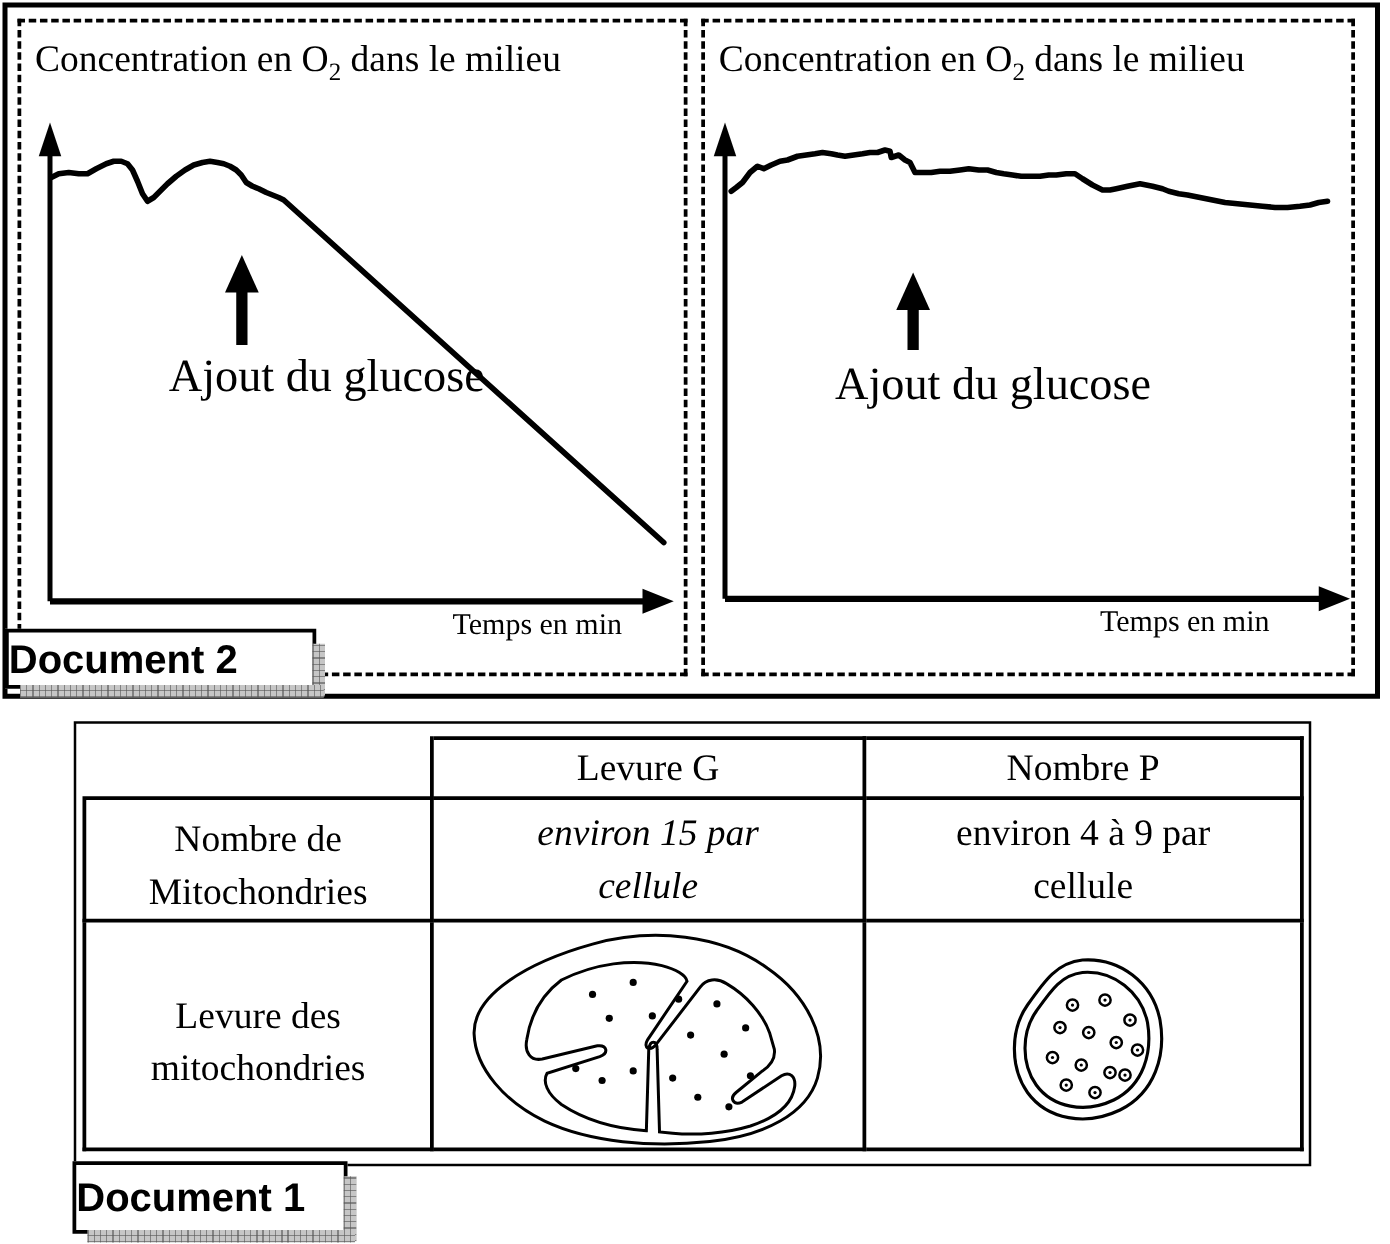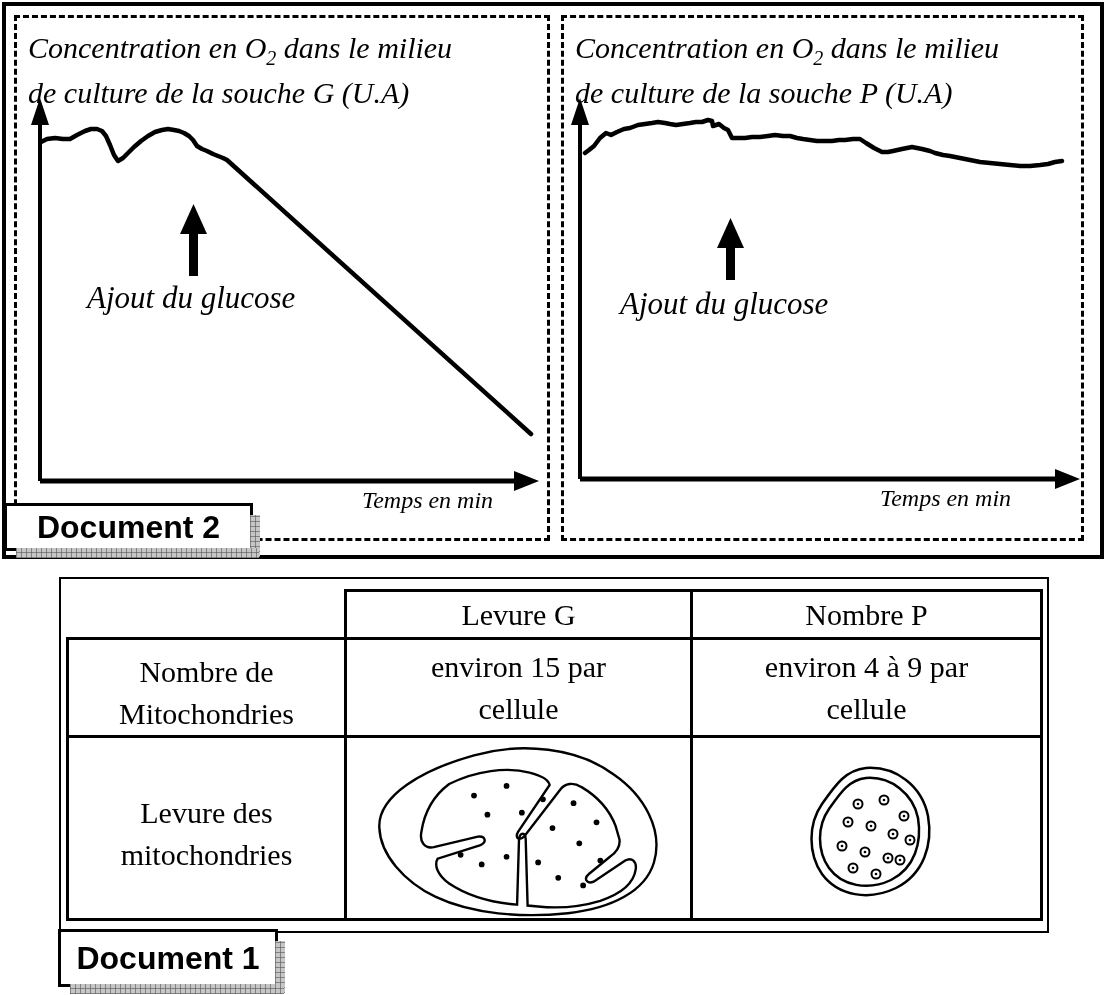--- a/index.html
+++ b/index.html
@@ -6,42 +6,42 @@
   body {
     width:1112px; height:995px; position:relative;
     background:#fff; color:#000;
     font-family:"Liberation Serif", serif;
     overflow:hidden;
   }
 
   
   #doc2 {
     position:absolute; left:2px; top:2px; width:1102px; height:557px;
-    border:4px solid #000; box-sizing:border-box; background:#fff;font-style:italic;
+    border:4px solid #000; box-sizing:border-box; background:#fff;
   }
   .panel {
     position:absolute; top:9px; height:526px;
     border:3px dashed #000; box-sizing:border-box;
   }
   #panel-g { left:8px;  width:536px; }
   #panel-p { left:555px; width:523px; }
   .ptitle {
     position:absolute; left:11px; top:9px;
     font-size:30px; line-height:41px; white-space:nowrap; z-index:2;
   }
   .sub { font-size:20px; position:relative; top:7px; }
   .plot { position:absolute; left:0; top:0; }
-  .annot { position:absolute; font-size:31px; white-space:nowrap; }
+  .annot { position:absolute; font-size:37px; white-space:nowrap;margin-left:48px; }
   .xlab  { position:absolute; font-size:24px; white-space:nowrap; }
 
   
   .doc-label {
     position:absolute; background:#fff; border:3px solid #000; box-sizing:border-box;
     font-family:"Liberation Sans", sans-serif; font-weight:bold; font-size:32px;
-    display:flex; align-items:center; justify-content:center; z-index:6;
+    display:flex; align-items:center; z-index:6;
   }
   .checker {
     background-color:#c6c6c6;
     background-image:
       repeating-linear-gradient(0deg,  rgba(85,85,85,.6) 0 1px, transparent 1px 5px),
       repeating-linear-gradient(90deg, rgba(85,85,85,.6) 0 1px, transparent 1px 5px);
   }
   .sh-r { position:absolute; right:-10px; top:9px;  width:10px; height:100%; }
   .sh-b { position:absolute; left:9px; bottom:-10px; width:100%; height:10px; }
   #doc2-label { left:4px;  top:503px; width:249px; height:48px; }
@@ -59,53 +59,51 @@
   #doc3-table td {
     border:3px solid #000; text-align:center; vertical-align:middle;
     font-size:30px; line-height:42px; padding:0;
   }
   #doc3-table td.blank { border-top:none; border-left:none; }
   #doc3-table tr.r1 td { height:45px; }
   #doc3-table tr.r2 td { height:84px; }
   #doc3-table tr.r3 td { height:180px; }
   td.toplab { vertical-align:top; padding-top:12px; }
   .cellwrap { margin:0 auto; }
-  .w230 { max-width:230px;margin-top:11px; } .w240 { max-width:240px; } .w260 { max-width:260px; }
+  .w230 { max-width:230px;margin-top:11px; } .w240 { max-width:240px;font-style:italic; } .w260 { max-width:260px; }
   .mitoG { display:block; margin:2px auto 0; }
   .mitoP { display:block; margin:10px auto 0; }
 </style>
 </head>
 <body>
 
 <div id="doc2">
 
   <div class="panel" id="panel-g">
     <div class="ptitle">
       <div><span>Concentration en O</span><span class="sub">2</span><span> dans le milieu</span></div>
-      <div>de culture de la souche G (U.A)</div>
     </div>
     <svg class="plot" width="530" height="520" viewBox="0 0 530 520">
       <line x1="23" y1="95" x2="23" y2="463" stroke="#000" stroke-width="4"></line>
       <path d="M23,80 L14,107 L32,107 Z" fill="#000"></path>
       <line x1="23" y1="463" x2="503" y2="463" stroke="#000" stroke-width="5"></line>
       <path d="M522,463 L497,453 L497,473 Z" fill="#000"></path>
       <polyline fill="none" stroke="#000" stroke-width="4.5" stroke-linejoin="round" stroke-linecap="round" points="24,124 30,121 38,120 46,121 53,121 60,117 68,113 74,111 80,111 85,113 89,118 93,127 97,137 101,143 106,140 111,135 117,129 124,123 131,118 138,114 145,112 151,111 157,112 162,113 167,115 172,118 176,122 180,128 185,131 190,133 196,136 201,138 206,140 210,142 514,416"></polyline>
       <g>
         <rect x="172" y="212" width="9" height="46" fill="#000"></rect>
         <path d="M176.5,186 L163,216 L190,216 Z" fill="#000"></path>
       </g>
     </svg>
     <div class="annot" style="left:70px; top:262px;">Ajout du glucose</div>
     <div class="xlab" style="left:345px; top:469px;">Temps en min</div>
   </div>
 
   <div class="panel" id="panel-p">
     <div class="ptitle">
       <div><span>Concentration en O</span><span class="sub">2</span><span> dans le milieu</span></div>
-      <div>de culture de la souche P (U.A)</div>
     </div>
     <svg class="plot" width="517" height="520" viewBox="0 0 517 520">
       <line x1="16" y1="95" x2="16" y2="461" stroke="#000" stroke-width="4"></line>
       <path d="M16,80 L7,107 L25,107 Z" fill="#000"></path>
       <line x1="16" y1="461" x2="498" y2="461" stroke="#000" stroke-width="5"></line>
       <path d="M516,461 L491,451 L491,471 Z" fill="#000"></path>
       <polyline fill="none" stroke="#000" stroke-width="4.5" stroke-linejoin="round" stroke-linecap="round" points="21,135 25,132 30,128 36,120 42,115 47,117 53,114 60,111 66,110 74,107 81,106 88,105 94,104 101,105 106,106 112,107 119,106 126,105 132,104 138,104 144,102 148,103 149,108 155,106 160,110 164,112 168,120 175,120 181,120 188,119 196,119 204,118 211,117 219,118 226,118 233,120 239,121 246,122 253,123 261,123 268,123 275,122 281,122 289,121 296,121 302,125 310,130 318,134 324,134 329,133 338,131 348,129 358,131 366,133 371,135 379,137 386,138 396,140 406,142 416,144 426,145 436,146 446,147 456,148 466,148 476,147 484,146 491,144 498,143"></polyline>
       <g>
         <rect x="162" y="226" width="9" height="36" fill="#000"></rect>
         <path d="M166.5,200 L153,230 L180,230 Z" fill="#000"></path>

